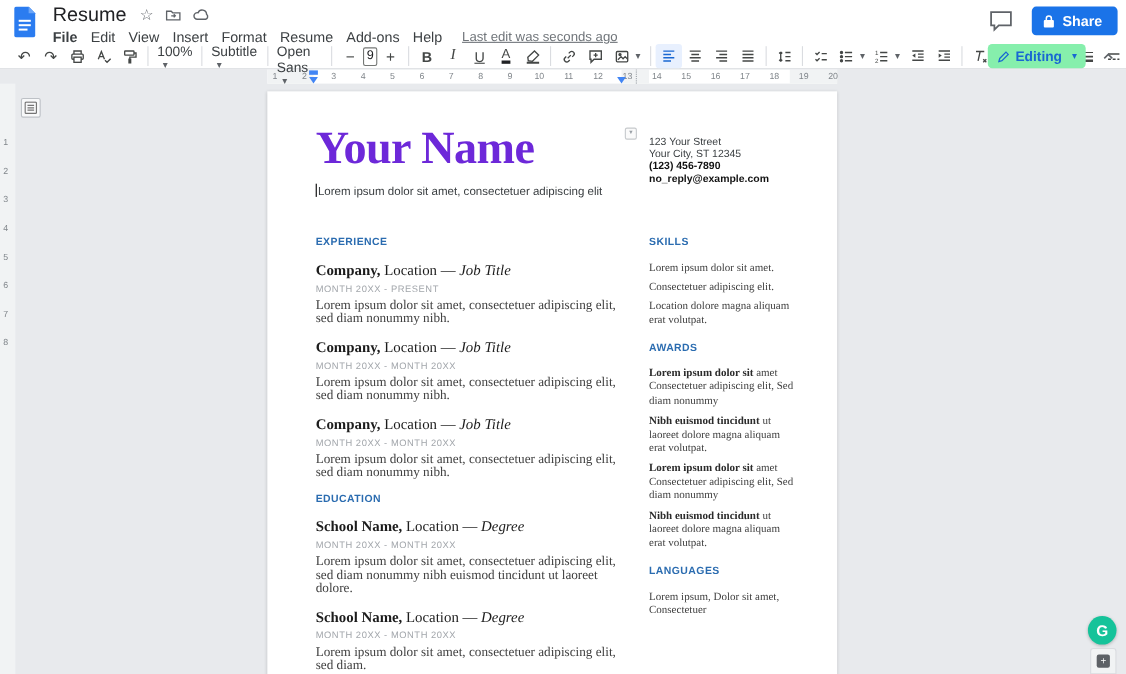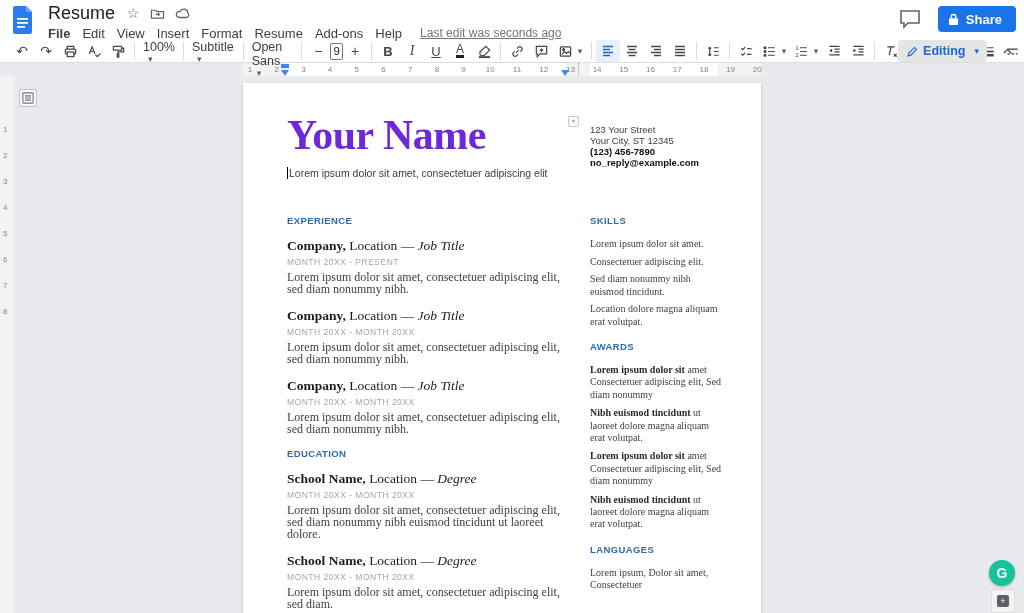--- a/index.html
+++ b/index.html
@@ -30,21 +30,21 @@
   .tb-div { width:1px; height:18px; background:#dadce0; margin:0 4px; flex:none; }
   .tb-select { display:flex; align-items:flex-start; height:22px; padding:0 4px; border-radius:3px; cursor:pointer; font-size:12.5px; color:#3c4043;flex-direction:column; }
   .tb-caret { font-size:9px; color:#5f6368; margin-left:5px; }
   .glyph { font-size:14px; color:#444746; }
   .g-bold { font-weight:bold; font-size:13px; }
   .g-italic { font-style:italic; font-family:"Liberation Serif",serif; font-size:14px; }
   .g-under { text-decoration:underline; font-size:13px; }
   .g-color { font-size:12px; border-bottom:3px solid #202124; line-height:11px; }
   .size-box { width:22px; height:17px; border:1px solid #747775; border-radius:2px; font-size:11.5px; color:#202124; display:flex; align-items:center; justify-content:center; cursor:text; }
   .mode-area { position:absolute; right:10px; top:39px; height:24px; display:flex; align-items:center; }
-  .mode-btn { height:22px; background:#e5e5e5; border-radius:4px; display:flex; align-items:center; padding:0 8px; cursor:pointer; }
+  .mode-btn { height:22px; background:#86efac; border-radius:4px; display:flex; align-items:center; padding:0 8px; cursor:pointer; }
   .mode-btn .mode-label { color:#1967d2; font-size:12.5px; font-weight:bold; margin:0 4px; }
   .mode-btn .tb-caret { color:#1967d2; }
   .collapse-btn { margin-left:14px; cursor:pointer; display:flex; align-items:center; }
 
   
   .h-ruler { position:absolute; top:63px; left:243px; width:518px; height:13px; background:#fff; z-index:3; }
   .h-margin { position:absolute; top:0; height:13px; background:#f1f3f4; }
   .hr-num { position:absolute; top:2px; font-size:8px; color:#80868b; transform:translateX(-50%); }
   .indent-marker { position:absolute; top:7px; width:0; height:0; border-left:4px solid transparent; border-right:4px solid transparent; border-top:6px solid #4285f4; transform:translateX(-50%); cursor:ew-resize; }
   .indent-bar { position:absolute; top:1px; width:8px; height:4px; background:#4285f4; transform:translateX(-50%); cursor:ew-resize; }
@@ -414,21 +414,20 @@
       <div class="entry-body">Lorem ipsum dolor sit amet, consectetuer adipiscing elit, sed diam.</div>
     </div>
 
     <div class="sec-h mt-sec">PROJECTS</div>
   </div>
 
   <div class="col-right">
     <div class="sec-h">SKILLS</div>
     <p class="skill-item">Lorem ipsum dolor sit amet.</p>
     <p class="skill-item">Consectetuer adipiscing elit.</p>
-    <p class="skill-item">Sed diam nonummy nibh euismod tincidunt.</p>
     <p class="skill-item">Location dolore magna aliquam erat volutpat.</p>
 
     <div class="sec-h awards-h">AWARDS</div>
     <p class="award-item"><b>Lorem ipsum dolor sit</b><span> amet Consectetuer adipiscing elit, Sed diam nonummy</span></p>
     <p class="award-item"><b>Nibh euismod tincidunt</b><span> ut laoreet dolore magna aliquam erat volutpat.</span></p>
     <p class="award-item"><b>Lorem ipsum dolor sit</b><span> amet Consectetuer adipiscing elit, Sed diam nonummy</span></p>
     <p class="award-item"><b>Nibh euismod tincidunt</b><span> ut laoreet dolore magna aliquam erat volutpat.</span></p>
 
     <div class="sec-h lang-h">LANGUAGES</div>
     <p class="lang-text">Lorem ipsum, Dolor sit amet, Consectetuer</p>

